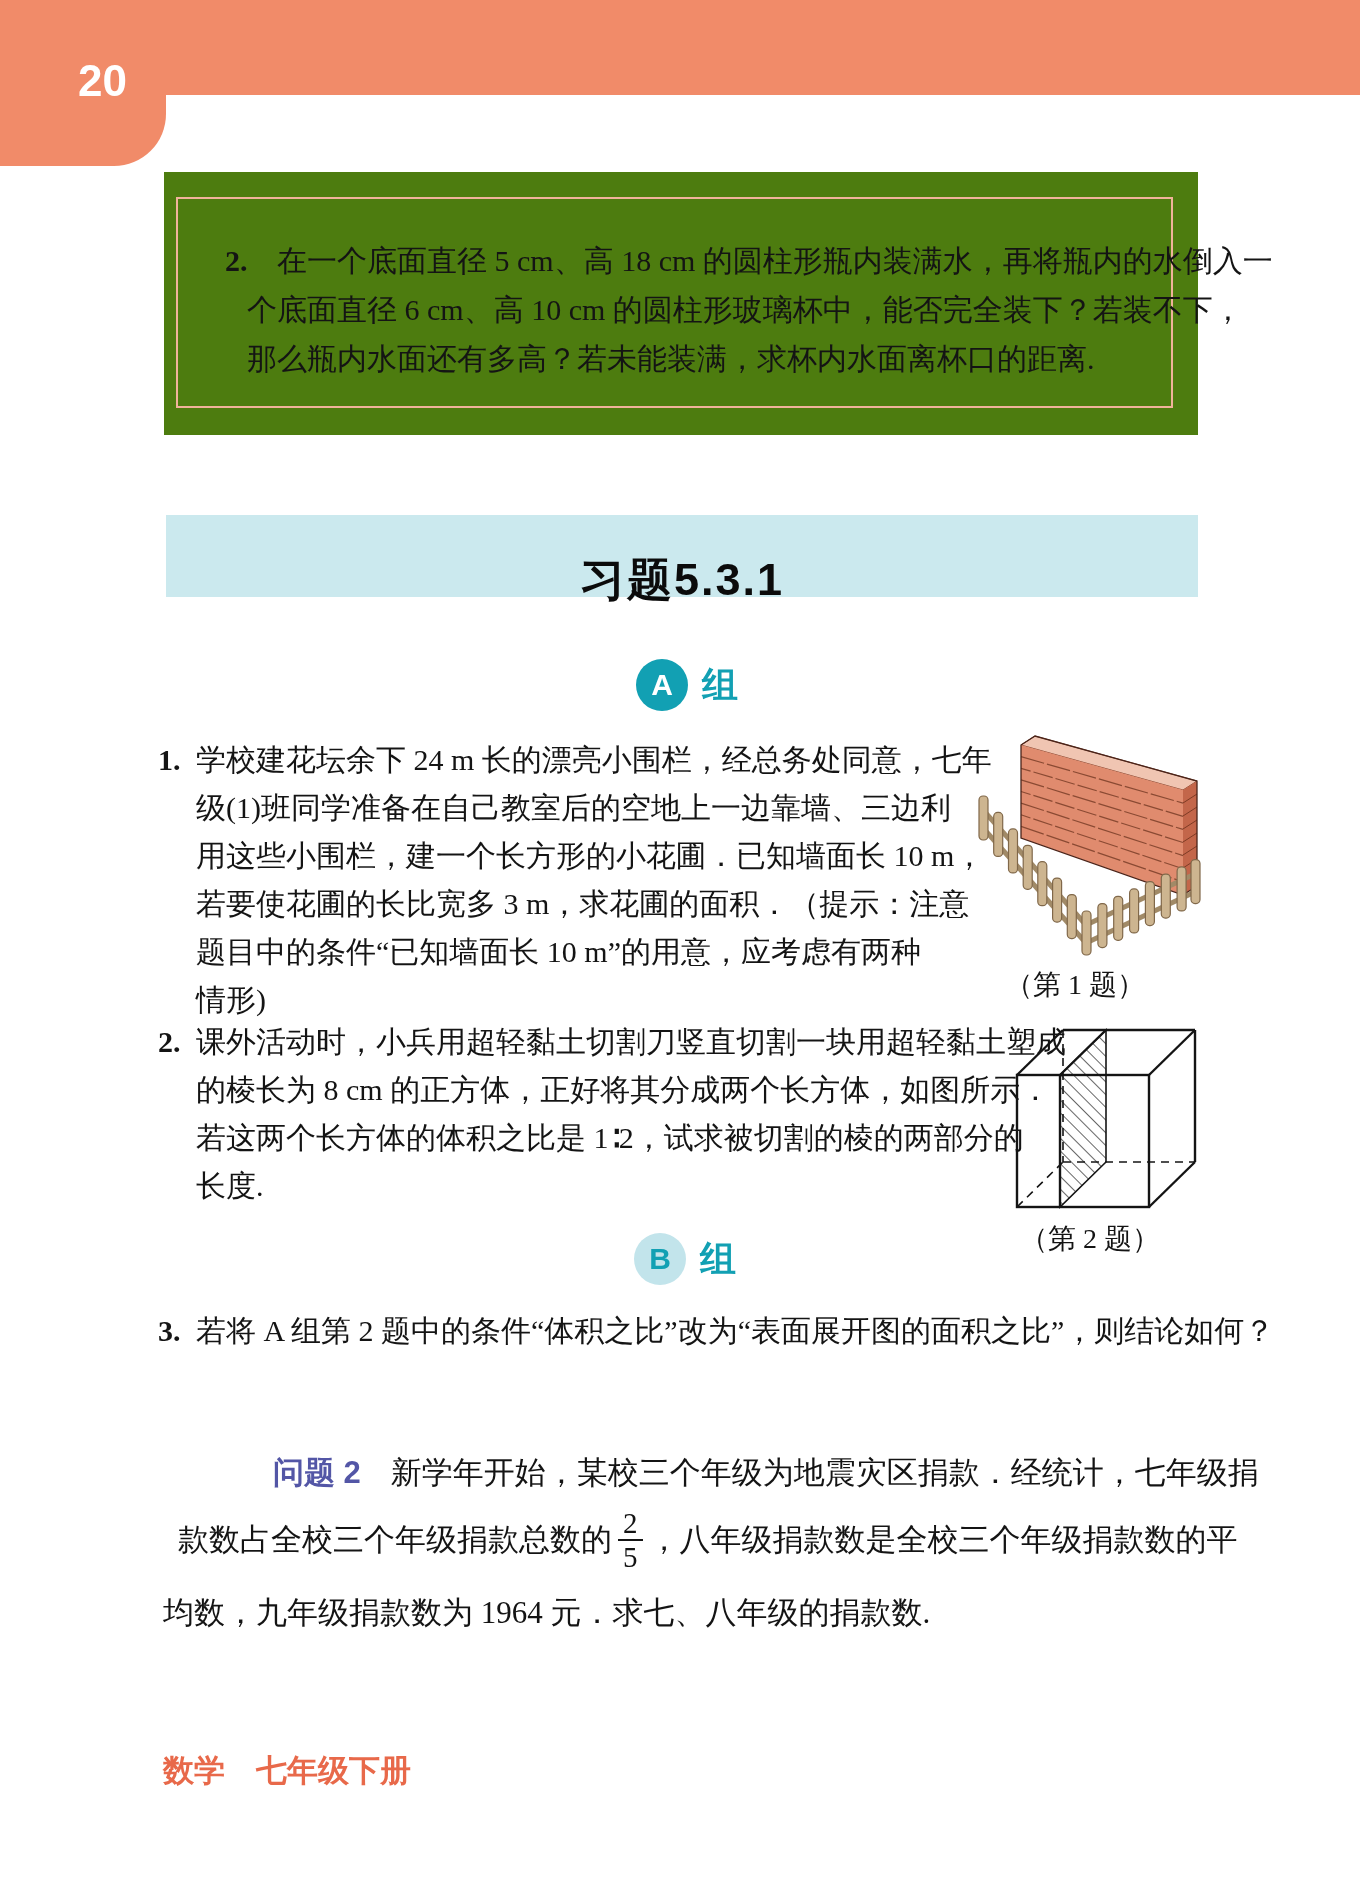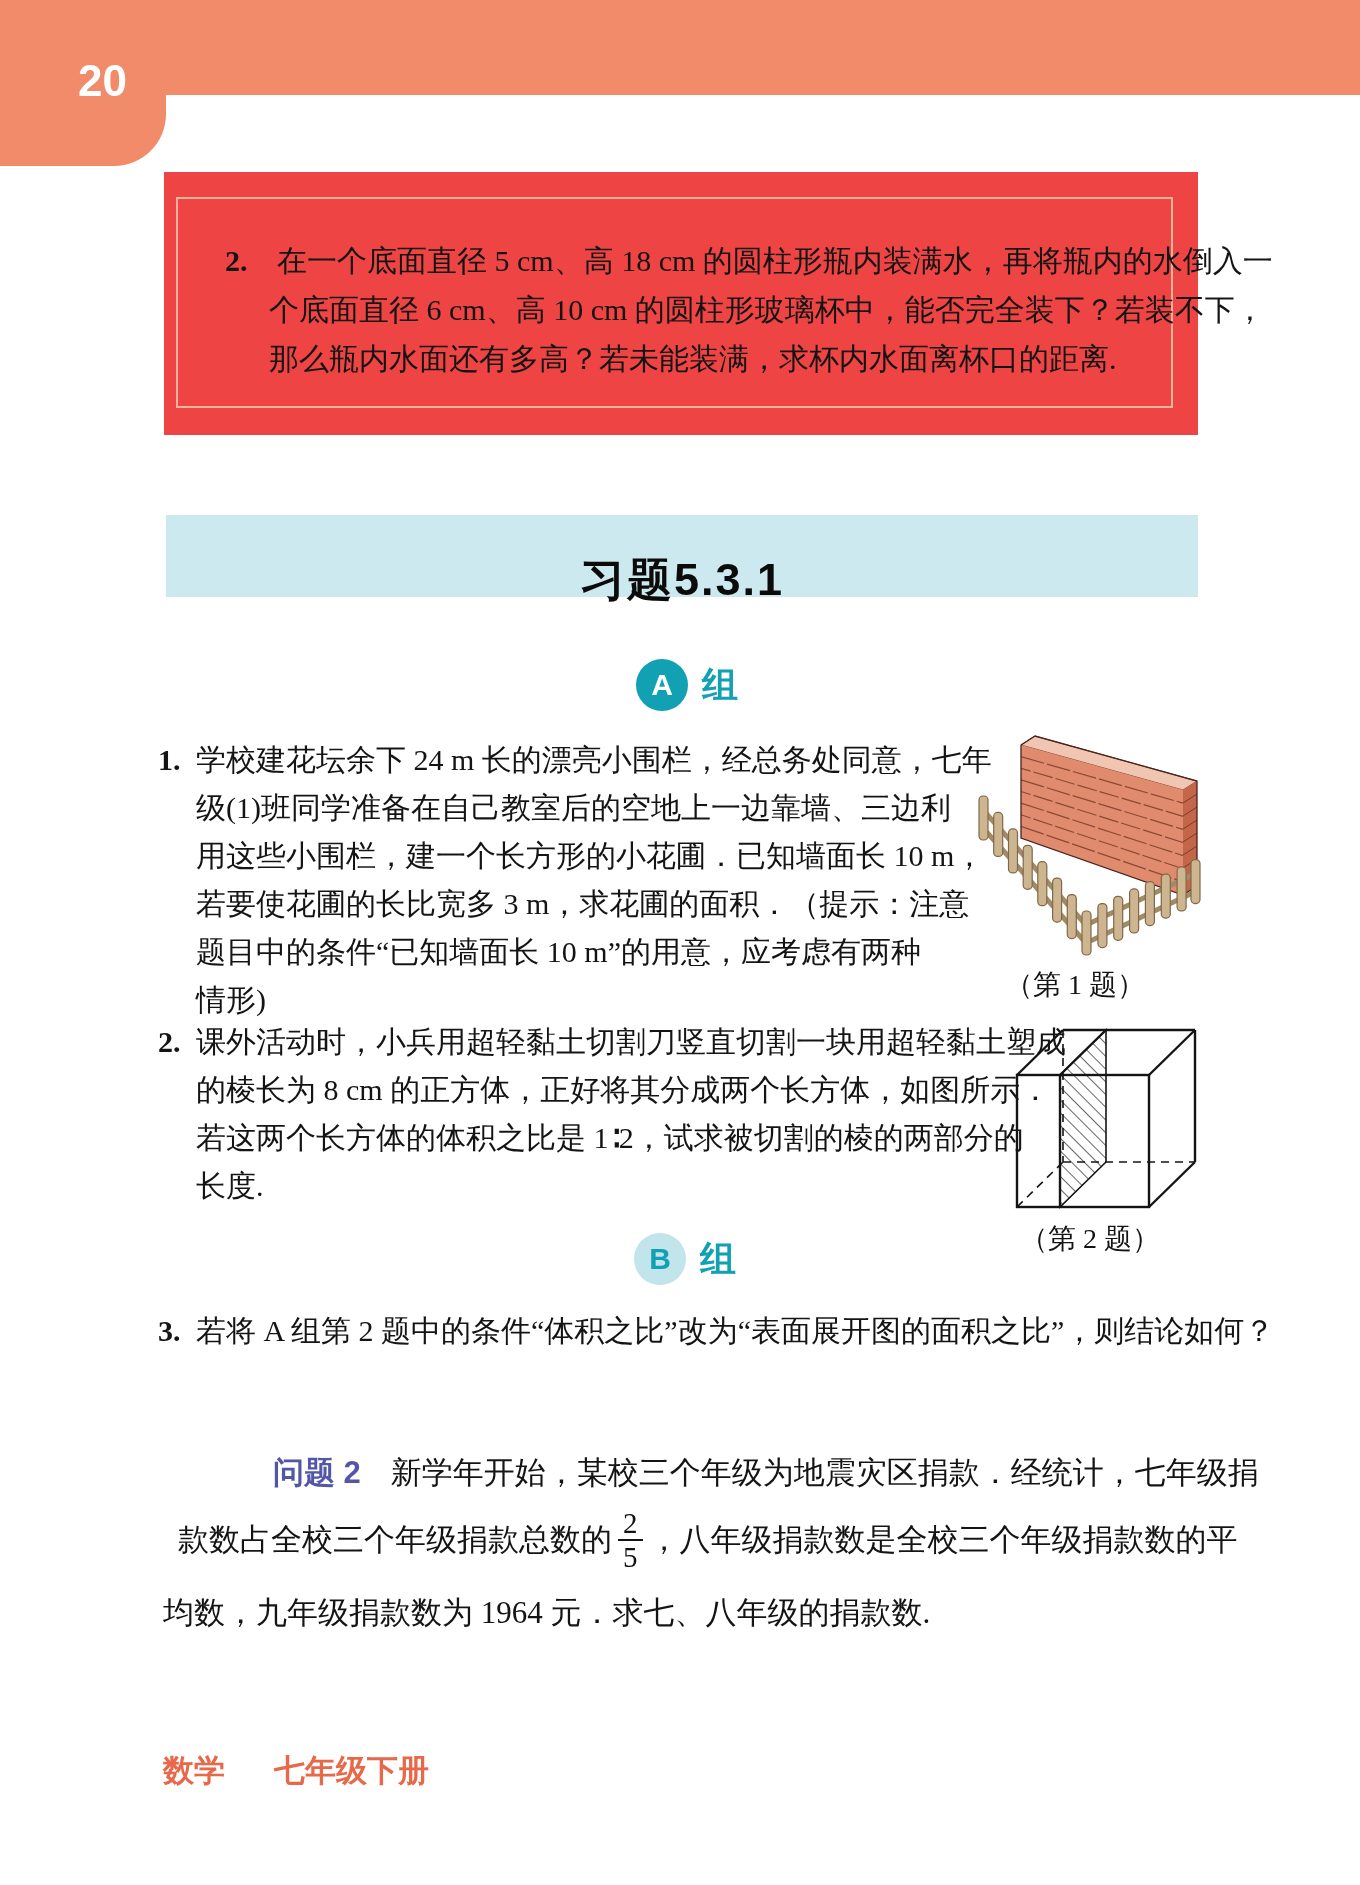--- a/index.html
+++ b/index.html
@@ -8,27 +8,27 @@
   .abs{position:absolute;}
 
   
   .top-band{left:0;top:0;width:1360px;height:95px;background:#F18B69;}
   .page-tab{left:0;top:0;width:166px;height:166px;background:#F18B69;
             border-bottom-right-radius:52px;}
   .page-num{left:78px;top:56px;font-family:Liberation Sans, sans-serif;
             font-weight:bold;font-size:44px;color:#ffffff;}
 
   
-  .callout{left:164px;top:172px;width:1034px;height:263px;background:#ef4444;}
+  .callout{left:164px;top:172px;width:1034px;height:263px;background:#4d7c0f;}
   .callout-border{position:absolute;left:12px;top:25px;right:25px;bottom:27px;
                   border:2px solid #F0B39B;}
   .callout-text{position:absolute;left:61px;top:64px;right:40px;
                 font-size:30px;line-height:49px;white-space:nowrap;}
   .callout-text .pnum{display:inline-block;width:52px;font-weight:bold;}
-  .callout-text .hang{margin-left:44px;}
+  .callout-text .hang{margin-left:22px;}
 
   
   .section-band{left:166px;top:515px;width:1032px;height:82px;background:#CBE9EE;
                 display:flex;align-items:center;justify-content:center;}
   .section-title{font-family:"Liberation Sans","DejaVu Sans",sans-serif;
                  font-weight:bold;font-size:45px;color:#0b0b0b;letter-spacing:2px;margin-top:48px;}
 
   
   .group{display:flex;align-items:center;gap:14px;}
   .badge{width:52px;height:52px;border-radius:50%;display:flex;align-items:center;
@@ -53,21 +53,21 @@
             font-weight:bold;font-size:31px;color:#5356A6;margin-right:30px;}
   .q2-line{font-size:31px;white-space:nowrap;}
   .q2-row{display:flex;align-items:center;}
   .fraction{display:inline-flex;flex-direction:column;align-items:center;
             font-size:29px;line-height:32px;margin:0 6px;}
   .fraction .den{border-top:2px solid #141414;padding:0 5px;}
   .fraction .num{padding:0 5px;}
 
   
   .footer{font-family:"Liberation Sans","DejaVu Sans",sans-serif;font-weight:bold;
-          font-size:31px;color:#E8694A;display:flex;gap:49px;align-items:flex-end;}
+          font-size:31px;color:#E8694A;display:flex;gap:31px;align-items:flex-end;}
 </style>
 </head>
 <body>
 
 <div class="abs top-band"></div>
 <div class="abs page-tab"></div>
 <div class="abs page-num">20</div>
 
 <div class="abs callout">
   <div class="callout-border"></div>

